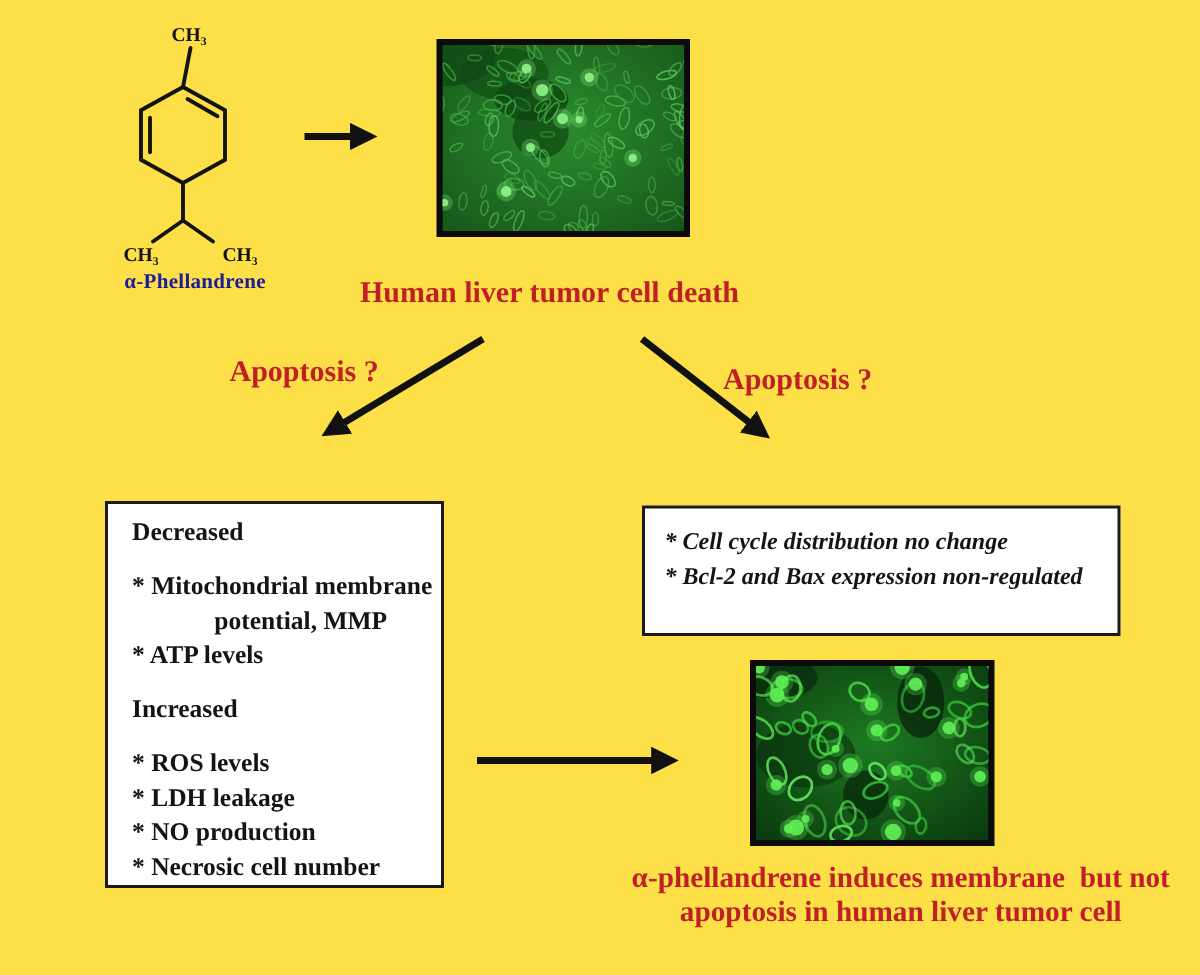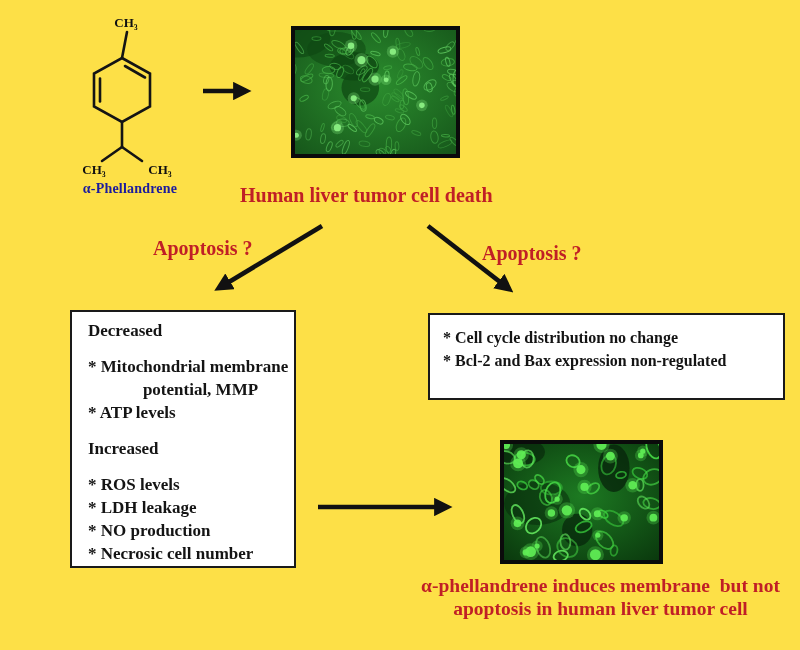--- a/index.html
+++ b/index.html
@@ -30,23 +30,23 @@
     position:absolute; left:240px; top:184px; width:310px; text-align:left;
     font-size:20px; color:var(--red);
   }
   .branch{position:absolute; font-size:20px; color:var(--red); white-space:nowrap;}
   .branch-left{left:153px; top:237px;}
   .branch-right{left:482px; top:242px;}
   
   .arrows{position:absolute; left:0; top:0; width:800px; height:650px; pointer-events:none;}
   .arrows line{stroke:#111; stroke-width:4.6;}
   
-  .box{position:absolute; border:2px solid #1a1a1a; box-sizing:border-box; background:#fff;}
+  .box{position:absolute; border:2px solid #1a1a1a; box-sizing:border-box; background:#fff;margin-top:24px;}
   .box-left{left:70px; top:310px; width:226px; height:258px; padding:7px 4px 0 16px;}
-  .box-right{left:428px; top:313px; width:357px; height:87px; padding:11px 4px 0 13px;}
+  .box-right{left:428px; top:313px; width:319px; height:87px; padding:11px 4px 0 13px;font-style:italic;}
   .box-line{font-size:17px; line-height:23px; white-space:nowrap;}
   .box-right .box-line{font-size:16px;}
   .box-line.gap{margin-top:13px;}
   .box-line.indent{padding-left:23px;text-align:center;}
   
   .caption{
     position:absolute; left:408px; top:574px; width:385px; text-align:center;
     font-size:19.5px; line-height:23px; color:var(--red);
   }
   .caption div{white-space:pre-wrap;}

